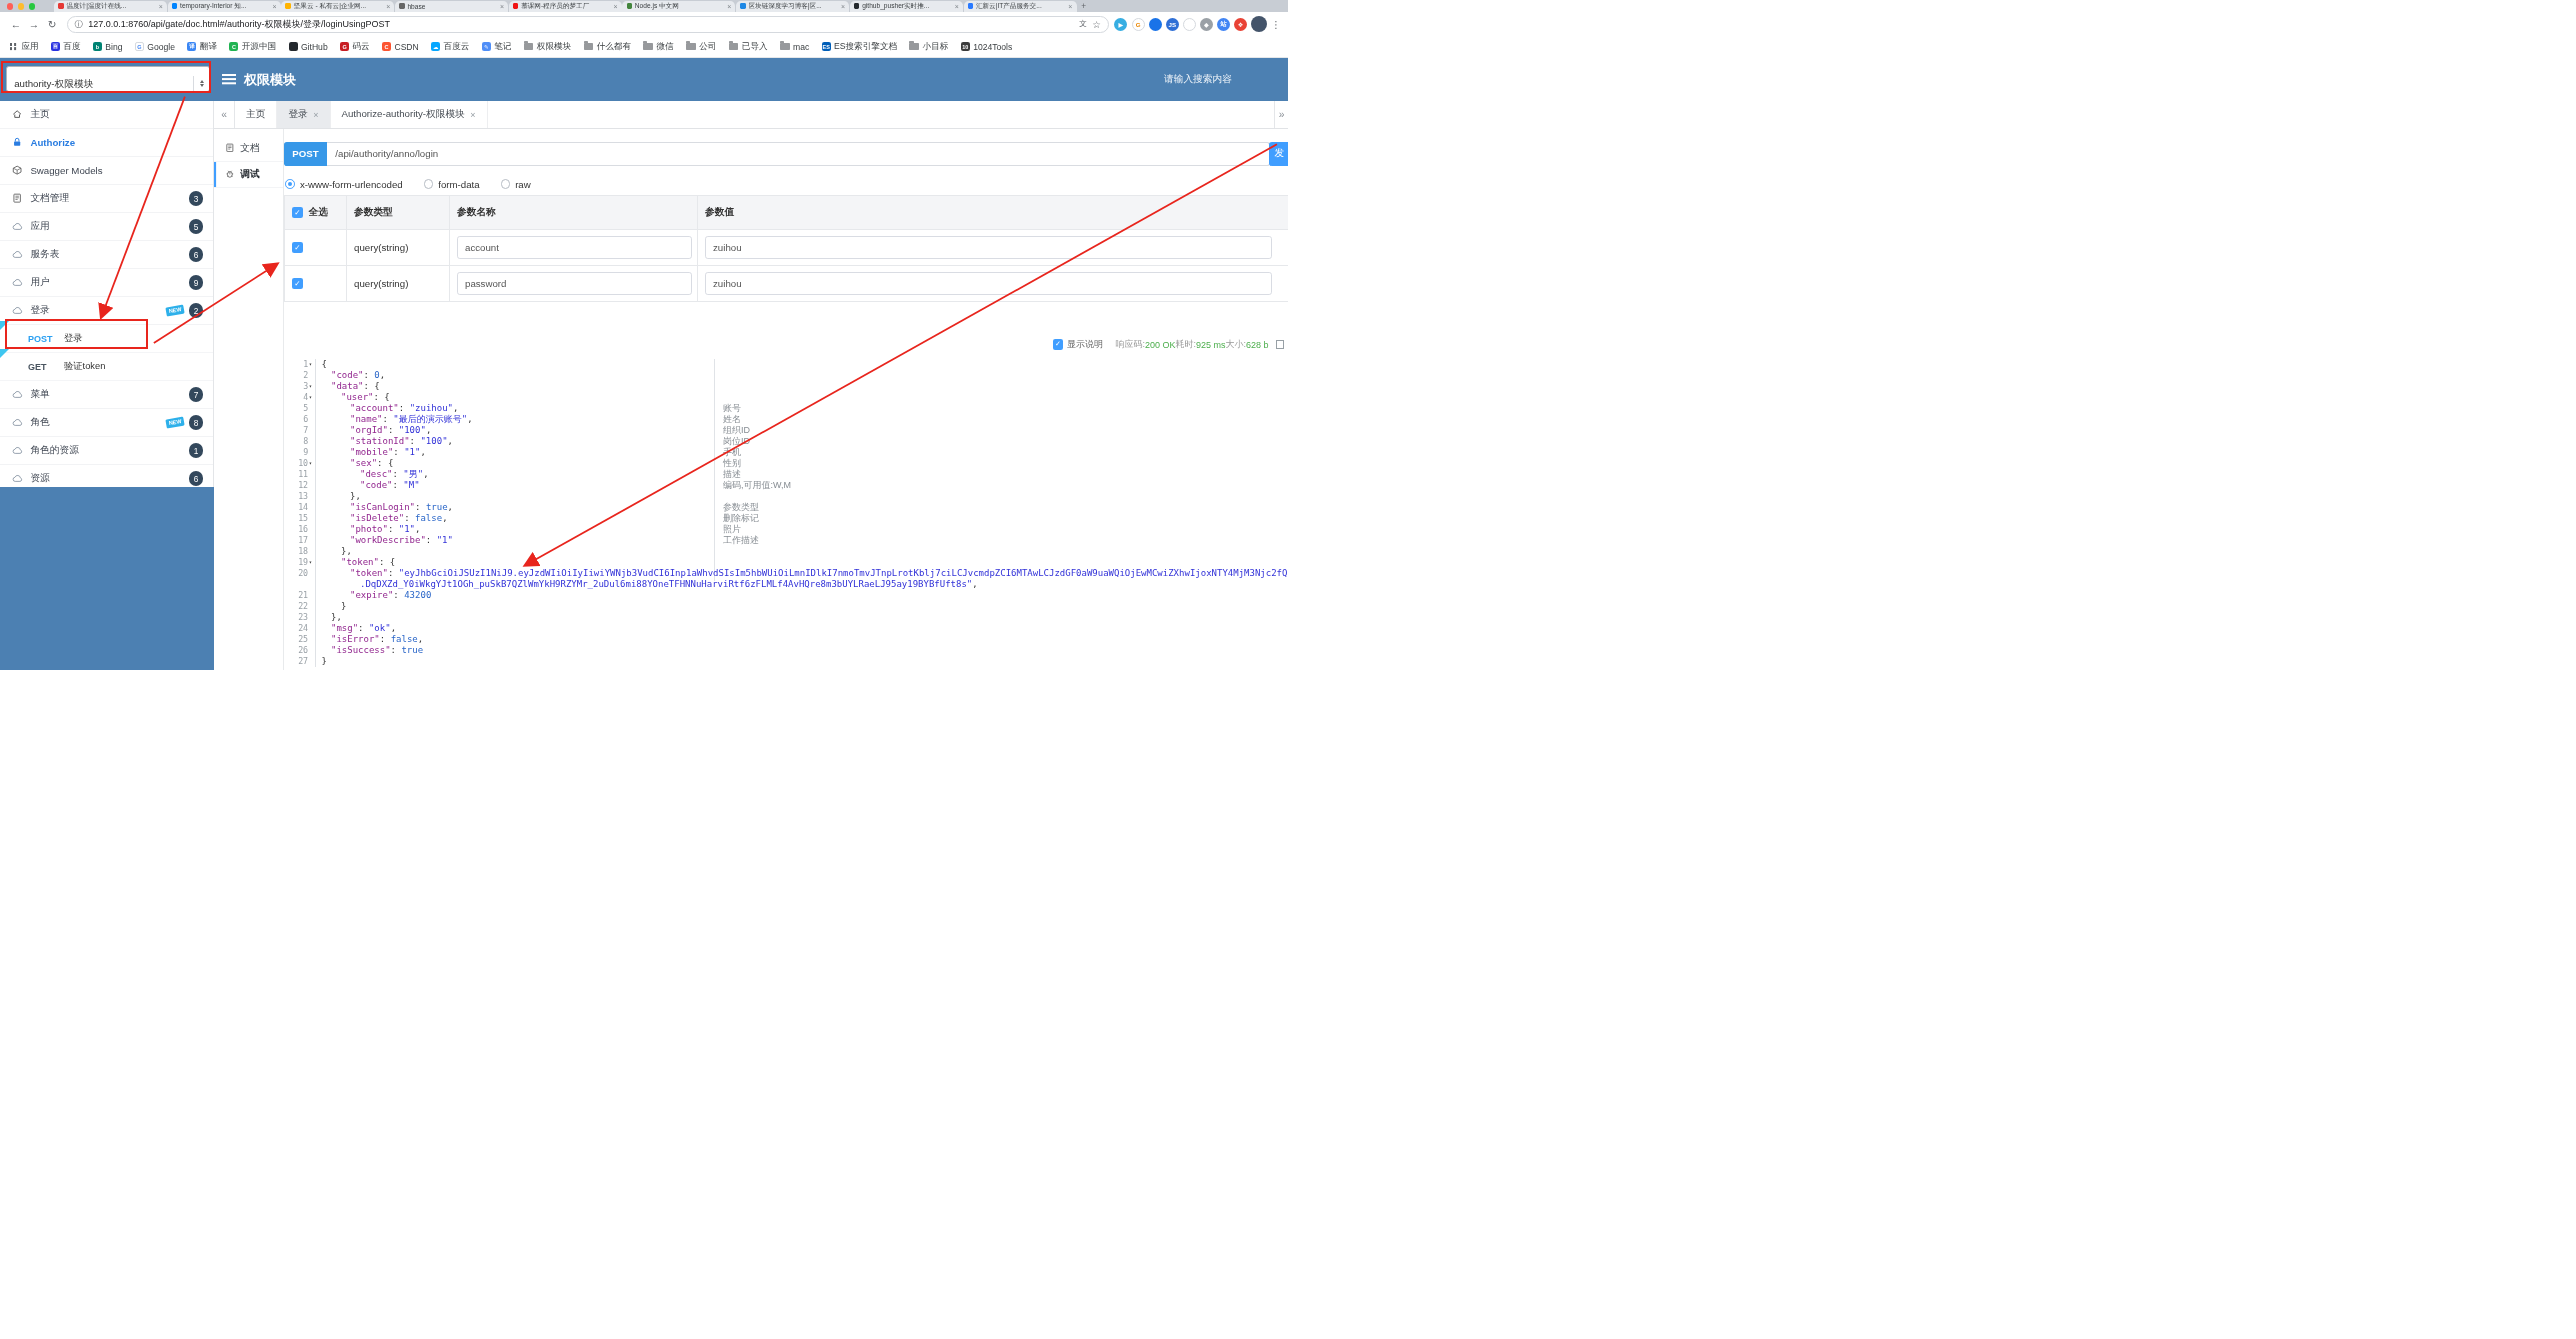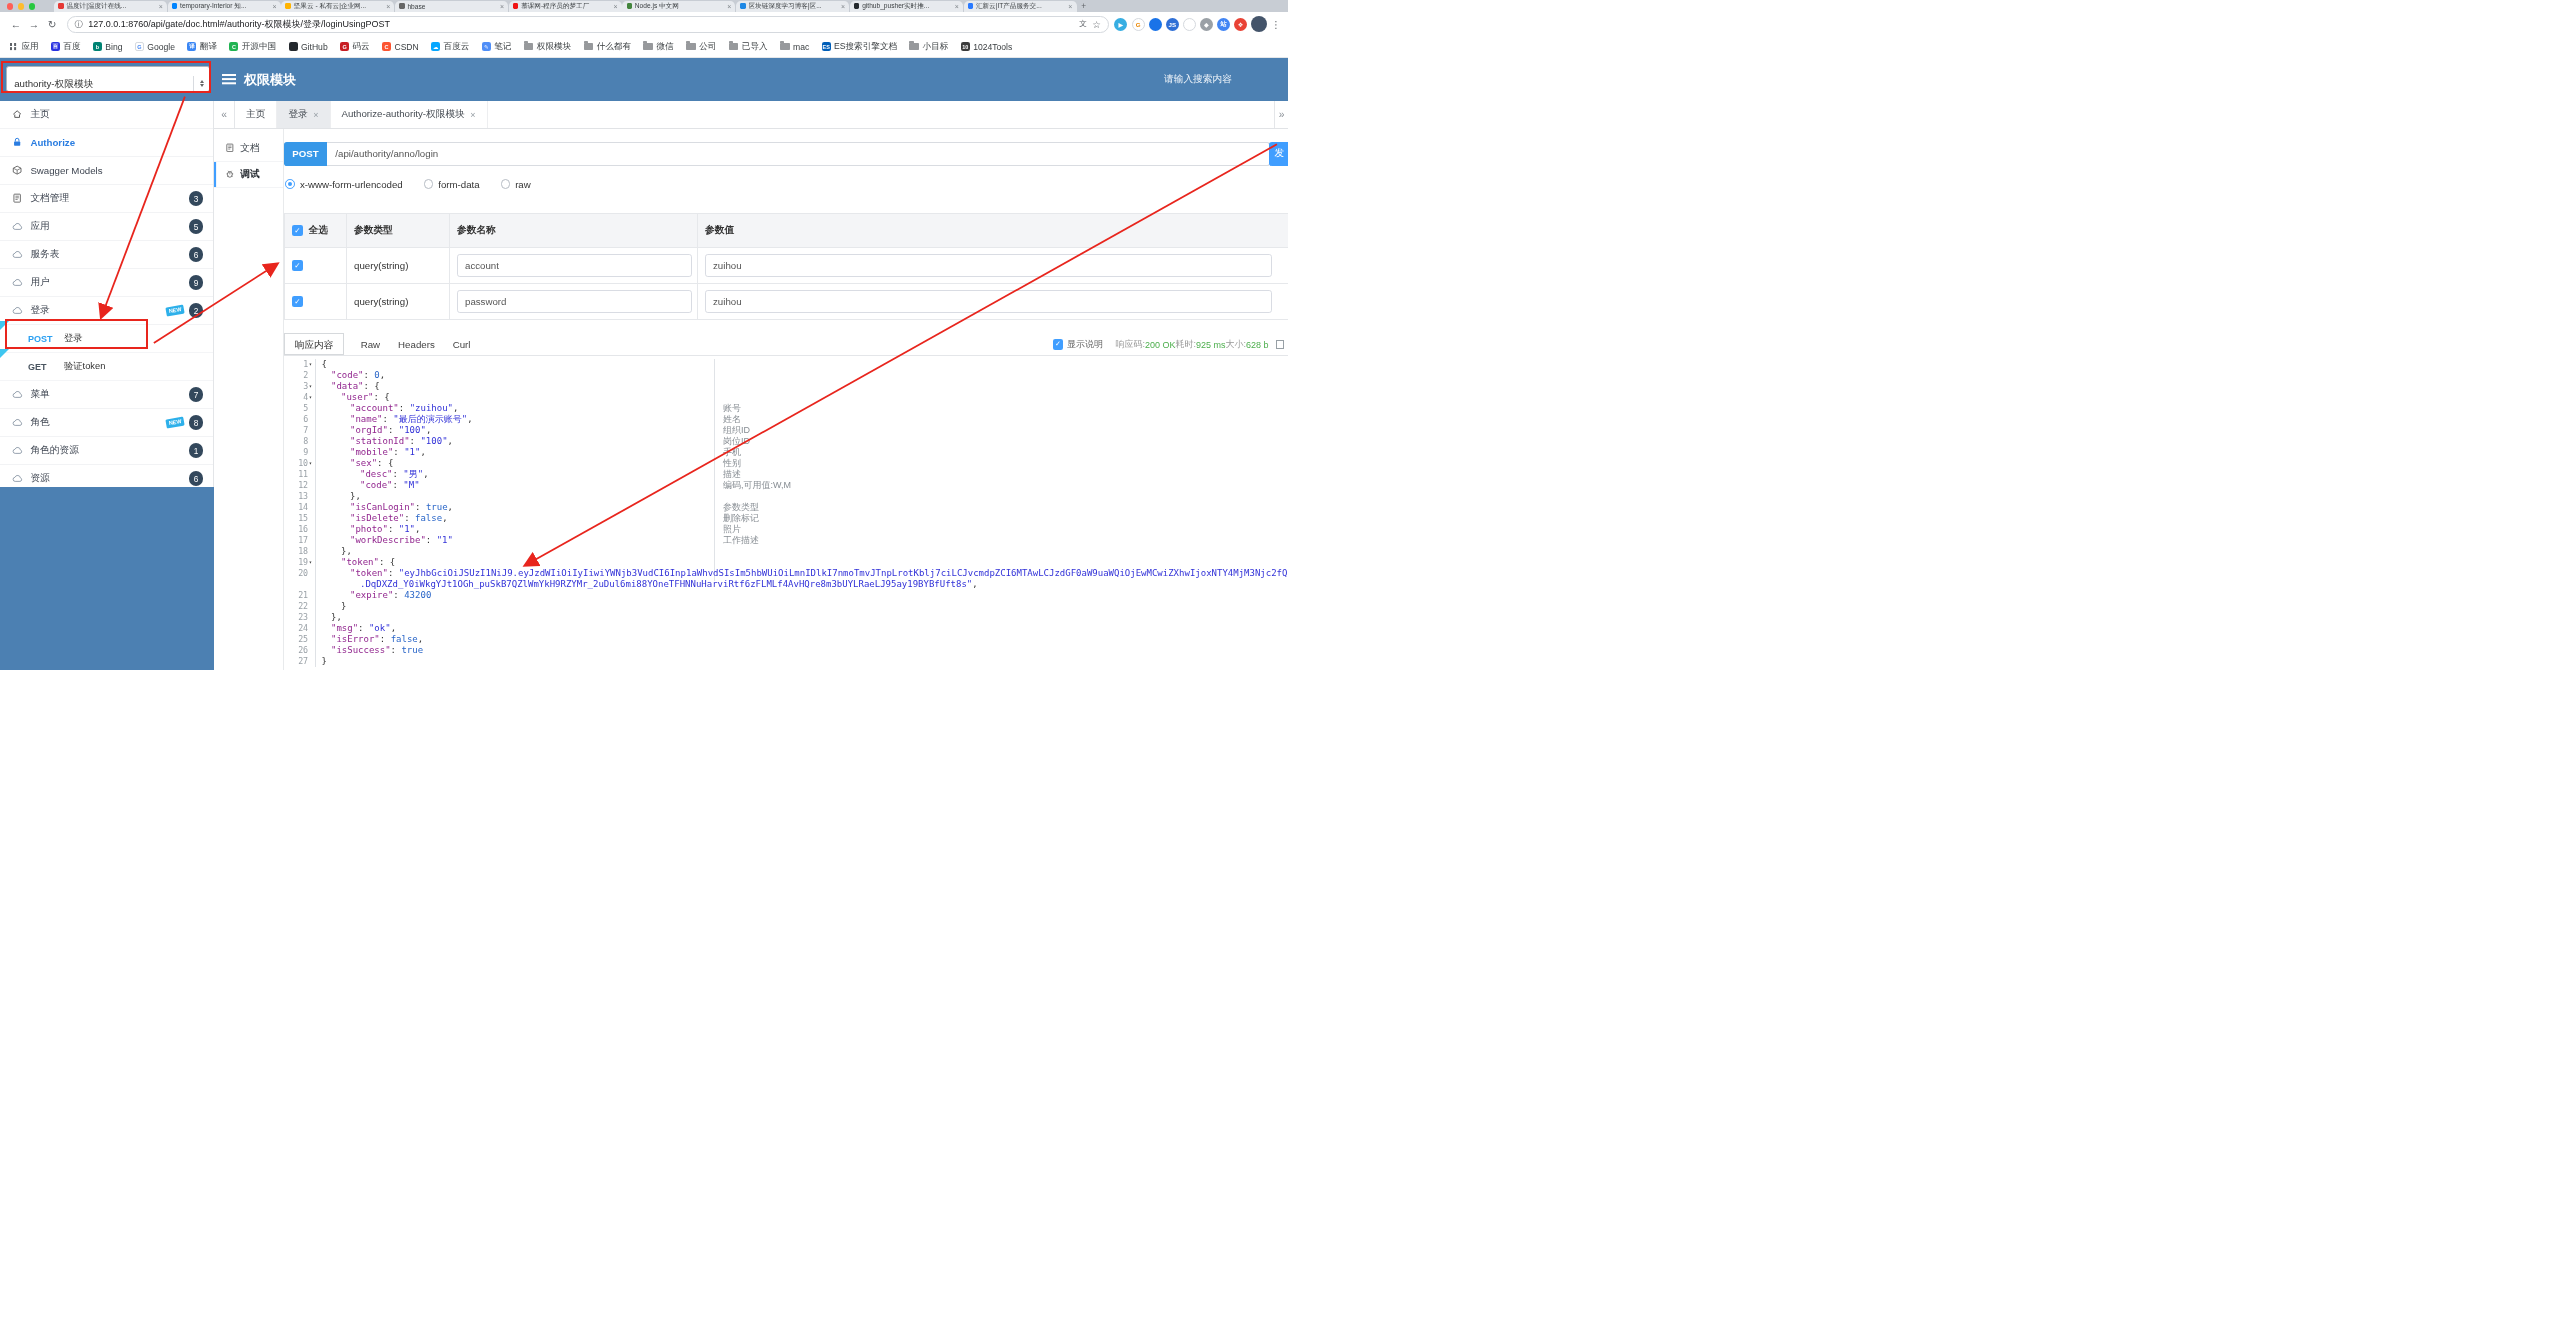--- a/index.html
+++ b/index.html
@@ -80,21 +80,21 @@
   .reqrow{position:absolute;left:0;top:13px;right:18px;height:23.5px;display:flex}
   .method{width:43px;background:#3798e8;color:#fff;font-weight:700;font-size:9.7px;display:flex;align-items:center;justify-content:center;border-radius:2.8px 0 0 2.8px;flex:none}
   .requrl{flex:1;height:23.5px;border:0.7px solid #d9dce1;border-left:none;border-radius:0 2.8px 2.8px 0;font-size:9.7px;color:#555;padding:0 8.3px;outline:none}
   .sendbtn{position:absolute;top:13px;right:-25px;width:44px;height:23.5px;background:#409eff;border:none;border-radius:2.8px;color:#fff;font-size:9.7px;text-align:left;padding-left:5.5px}
   .radios{position:absolute;left:1.4px;top:48px;height:14px;display:flex;align-items:center}
   .radiolab{display:flex;align-items:center;margin-right:21px;font-size:9.7px;color:#333}
   .radio{display:inline-block;width:9.7px;height:9.7px;border:1px solid #b6bcc4;border-radius:50%;margin-right:4.8px;position:relative;box-sizing:border-box;flex:none}
   .radio.on{border-color:#409eff}
   .radio.on::after{content:"";position:absolute;left:1.7px;top:1.7px;right:1.7px;bottom:1.7px;background:#409eff;border-radius:50%}
 
-  .ptable{position:absolute;left:0;top:84px;border-collapse:collapse;table-layout:fixed;width:1076px;font-size:9.7px;color:#333}
+  .ptable{position:absolute;left:0;top:66px;border-collapse:collapse;table-layout:fixed;width:1076px;font-size:9.7px;color:#333}
   .ptable th,.ptable td{border:0.7px solid #e6e8eb;padding-left:7px;text-align:left}
   .ptable th{background:#f4f5f7;height:34px;font-weight:700}
   .ptable td{height:36px}
   .cb{display:inline-block;width:11px;height:11px;background:#409eff;border-radius:2.1px;color:#fff;text-align:center;line-height:11px;font-size:7.6px;vertical-align:middle}
   .cb + span{vertical-align:middle;margin-left:5.5px}
   .pinput{height:23.5px;border:0.7px solid #d9dce3;border-radius:2.8px;font-size:9.7px;color:#555;padding:0 7px;outline:none}
   .in-name{width:235px}
   .in-value{width:567px}
 
   .resptabs{position:absolute;left:0;top:204px;right:0;height:23px;border-bottom:0.7px solid #e4e6e9;display:flex;align-items:center}
@@ -518,26 +518,20 @@
             </tr>
             <tr>
               <td><span class="cb">✓</span></td>
               <td>query(string)</td>
               <td><input class="pinput in-name" value="password" style=""></td>
               <td><input class="pinput in-value" value="zuihou" style=""></td>
             </tr>
           </tbody>
       </table>
 
-      <div class="resptabs" id="response-tabs">
-          <span class="rtab active">响应内容</span>
-          <span class="rtab">Raw</span>
-          <span class="rtab">Headers</span>
-          <span class="rtab">Curl</span>
-        </div>
       <div class="meta">
         <span class="cbs">✓</span>
         <span class="dsl">显示说明</span>
         <span class="ml">响应码:</span>
         <span class="mv">200 OK</span>
         <span class="ml">耗时:</span>
         <span class="mv">925 ms</span>
         <span class="ml">大小:</span>
         <span class="mv">628 b</span>
         <span class="fsico"></span>

